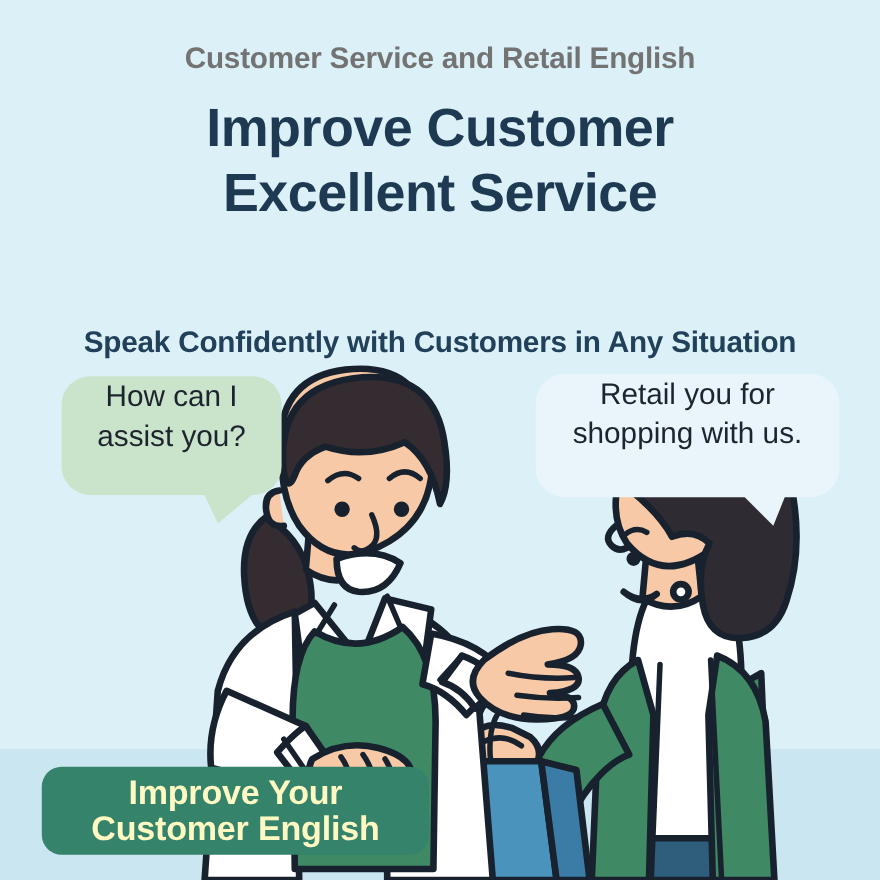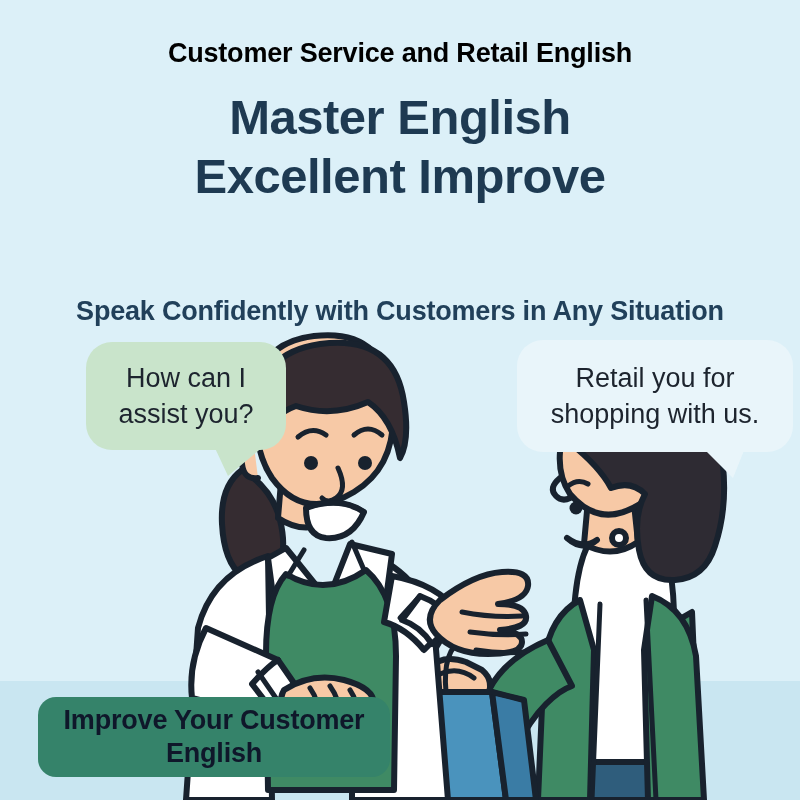--- a/index.html
+++ b/index.html
@@ -27,21 +27,21 @@
     background: #c9e6f1;
   }
   
   .eyebrow {
     position: absolute;
     left: 0; top: 38px; width: 800px;
     text-align: center;
     font-size: 27px;
     font-weight: 700;
     letter-spacing: -0.2px;
-    color: #000000;
+    color: #737373;
   }
   .headline {
     position: absolute;
     left: 40px; top: 88px; width: 720px;
     text-align: center;
     font-size: 49px;
     font-weight: 700;
     line-height: 59px;
     letter-spacing: -0.5px;
     color: #1e3a52;
@@ -54,24 +54,22 @@
     font-weight: 600;
     letter-spacing: -0.2px;
     color: #21405a;
   }
   
   .bubble {
     position: absolute;
     border-radius: 26px;
     box-sizing: border-box;
     display: flex;
-    align-items: center;
     justify-content: center;
     text-align: center;
-    margin-left: 30px;
   }
   .bubble .btext {
     font-size: 27px;
     font-weight: 400;
     line-height: 36px;
     color: #1d242e;
     padding: 0 8px;
   }
   .bubble-left {
     left: 56px; top: 342px; width: 200px; height: 108px;
@@ -107,22 +105,22 @@
     background: #35836a;
     border-radius: 18px;
     display: flex;
     align-items: center;
     justify-content: center;
     text-align: center;
     box-sizing: border-box;
     padding: 0 14px;
   }
   .cta span {
-    color: #0f172a;
-    font-size: 27px;
+    color: #fef9c3;
+    font-size: 31px;
     font-weight: 600;
     line-height: 33px;
     letter-spacing: -0.2px;
   }
 </style>
 </head>
 <body>
 
 <div id="poster">
 
@@ -240,22 +238,22 @@
         <path d="M310 688 q10 14 8 30" fill="none" stroke-width="5"></path>
         <path d="M330 686 q10 14 10 30" fill="none" stroke-width="5"></path>
         <path d="M350 690 q8 12 8 26" fill="none" stroke-width="5"></path>
       </g>
     </g>
   </svg>
 
   <div class="eyebrow">Customer Service and Retail English</div>
 
   <div class="headline">
-    <div>Master English</div>
-    <div>Excellent Improve</div>
+    <div>Improve Customer</div>
+    <div>Excellent Service</div>
   </div>
 
   <div class="subhead">Speak Confidently with Customers in Any Situation</div>
 
   <div class="bubble bubble-left">
     <span class="btext">How can I assist you?</span>
     <span class="tail"></span>
   </div>
 
   <div class="bubble bubble-right">

